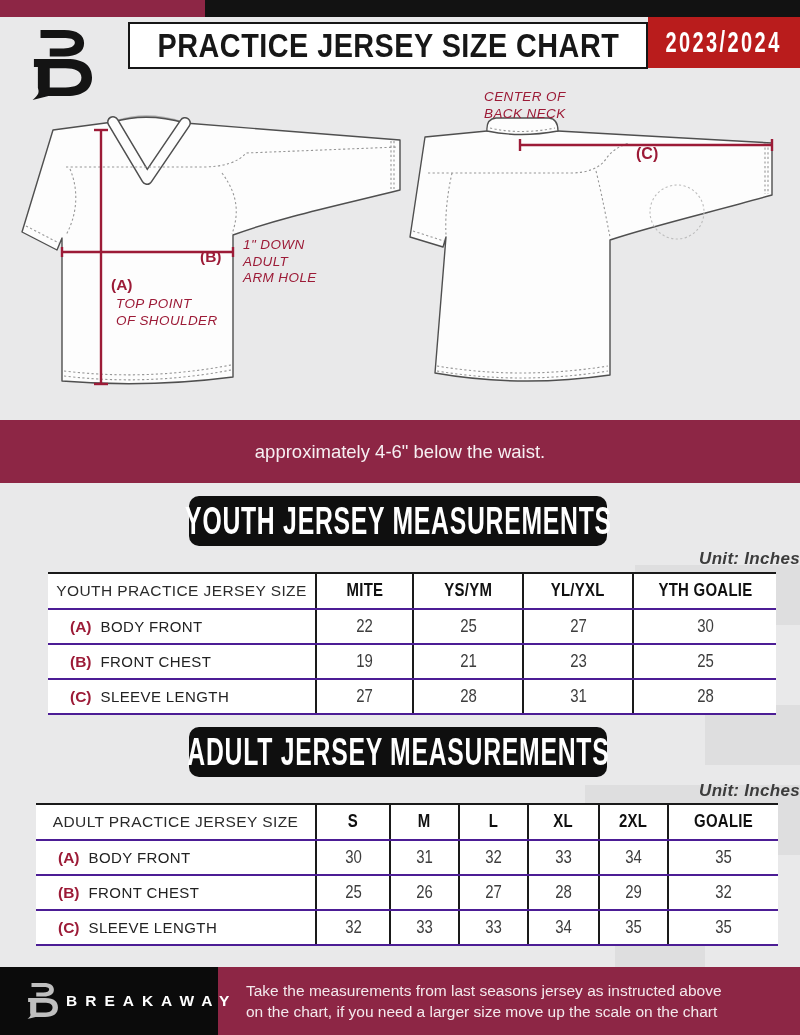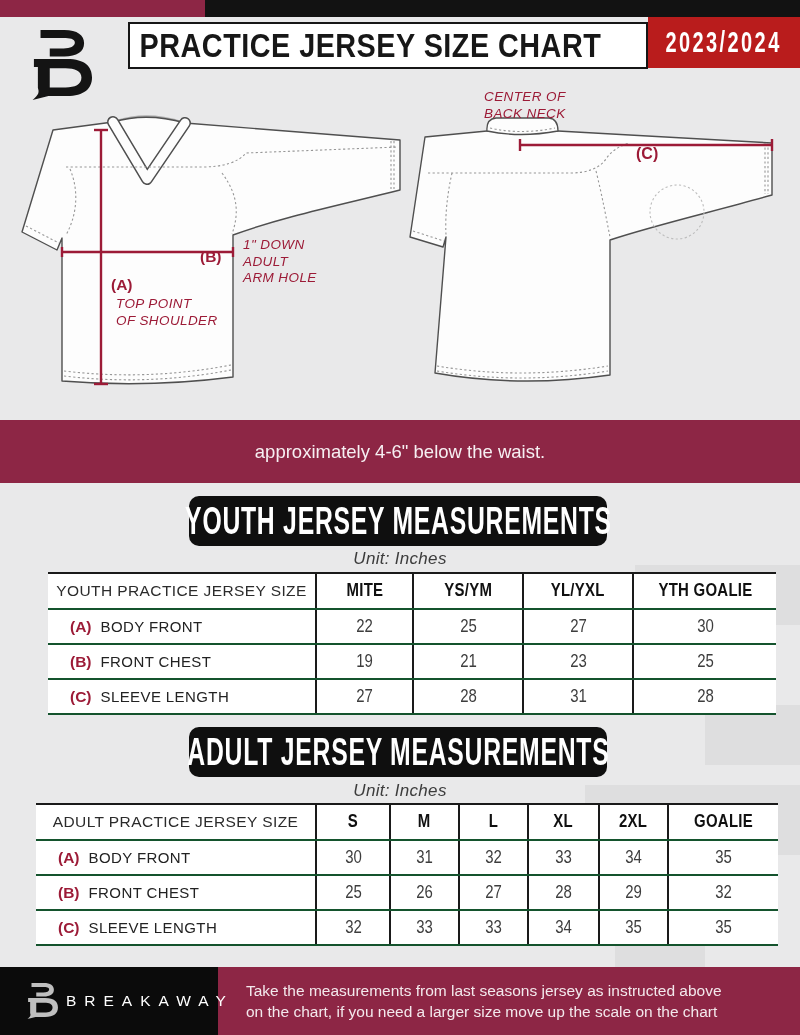--- a/index.html
+++ b/index.html
@@ -8,21 +8,21 @@
     background:#e9e9ea;overflow:hidden;
     font-family:"Liberation Sans",sans-serif;
   }
   
   .strip-maroon{position:absolute;left:0;top:0;width:205px;height:17px;background:#8D2645;}
   .strip-black{position:absolute;left:205px;top:0;width:595px;height:17px;background:#121212;}
   
   .logo-header{position:absolute;left:26px;top:26px;width:66px;height:74px;color:#141414;}
   .title-box{
     position:absolute;left:128px;top:22px;width:520px;height:47px;background:#ffffff;
-    border:2px solid #161616;box-sizing:border-box;display:flex;align-items:center;
+    border:2px solid #161616;box-sizing:border-box;display:flex;align-items:center;justify-content:center;
   }
   .title-box span{font-size:30px;font-weight:700;letter-spacing:.5px;color:#171717;
     display:inline-block;transform:scale(.96,1.08);white-space:nowrap;}
   .year-box{
     position:absolute;left:648px;top:17px;width:152px;height:51px;background:#b91c1c;
     display:flex;align-items:center;justify-content:center;
   }
   .year-box span{color:#fff;font-weight:700;font-size:25px;letter-spacing:3px;
     display:inline-block;transform:scale(.8,1.15);white-space:nowrap;}
   
@@ -36,47 +36,47 @@
     display:flex;flex-direction:column;align-items:center;justify-content:center;
     color:#F6EFF2;font-size:18.5px;line-height:27px;
   }
   
   .section-bar{
     position:absolute;left:189px;width:418px;height:50px;background:#0f0f0f;border-radius:10px;
     display:flex;align-items:center;justify-content:center;
   }
   .section-bar span{color:#fff;font-weight:700;font-size:33px;letter-spacing:1px;
     display:inline-block;transform:scale(.75,1.18);white-space:nowrap;}
-  .unit{position:absolute;left:0;width:800px;text-align:center;font-style:italic;
-    font-size:17px;color:#3c3c3c;font-weight:400;letter-spacing:.3px;}
+  .unit{position:absolute;left:0;width:800px;text-align:right;font-style:italic;
+    font-size:17px;color:#3c3c3c;font-weight:700;letter-spacing:.3px;}
   
   table.size{position:absolute;border-collapse:collapse;table-layout:fixed;
     border-top:2px solid #1a1a1a;}
   table.size td{background:#fff;text-align:center;vertical-align:middle;padding:0;
-    border-bottom:2px solid #14532d;}
+    border-bottom:2px solid #4c1d95;}
   table.size td + td{border-left:2px solid #1a1a1a;}
   table.size tr{height:35px;}
   table.size tr.hdr{height:36px;}
   .firstcol-hdr{font-size:15.5px;letter-spacing:.4px;color:#2b2b2b;}
   .colhead span{display:inline-block;transform:scale(.88,1.05);font-weight:700;
     font-size:17px;color:#101010;letter-spacing:.3px;}
   td.rowlabel{text-align:left !important;padding-left:22px !important;}
   .rkey{color:#9C1B37;font-weight:700;font-size:15.5px;margin-right:9px;}
   .rlabel{color:#222;font-size:15px;letter-spacing:.4px;}
   .num{display:inline-block;transform:scale(.88,1.08);font-size:17px;color:#3d3d3d;}
   
   .watermark{position:absolute;left:525px;top:535px;width:500px;height:560px;color:rgba(20,20,20,0.05);}
   
   .footer-black{position:absolute;left:0;top:967px;width:218px;height:68px;background:#0b0b0b;}
   .footer-maroon{position:absolute;left:218px;top:967px;width:582px;height:68px;background:#8D2645;
     display:flex;flex-direction:column;justify-content:center;padding-left:28px;box-sizing:border-box;}
   .footer-maroon div{color:#F3E8EC;font-size:15.5px;line-height:21px;white-space:nowrap;}
   .logo-footer{position:absolute;left:24px;top:981px;width:34px;height:38px;color:#bfbfbf;}
   .brand{position:absolute;left:66px;top:967px;height:68px;display:flex;align-items:center;
-    color:#fff;font-weight:400;font-size:15.5px;letter-spacing:8px;}
+    color:#fff;font-weight:700;font-size:15.5px;letter-spacing:8px;}
 </style>
 </head>
 <body>
 
 <div class="page">
 
   <svg width="0" height="0" style="position:absolute">
     <defs>
       <g id="blogo" fill="currentColor" fill-rule="evenodd">
         <path d="M22,6 L58,6 C78,6 88,14 88,26 C88,39 77,46 58,46 L36,46 L36,34 L57,34 C67,34 74,31 74,25 C74,19 66,18 57,18 L22,18 Z"></path>

